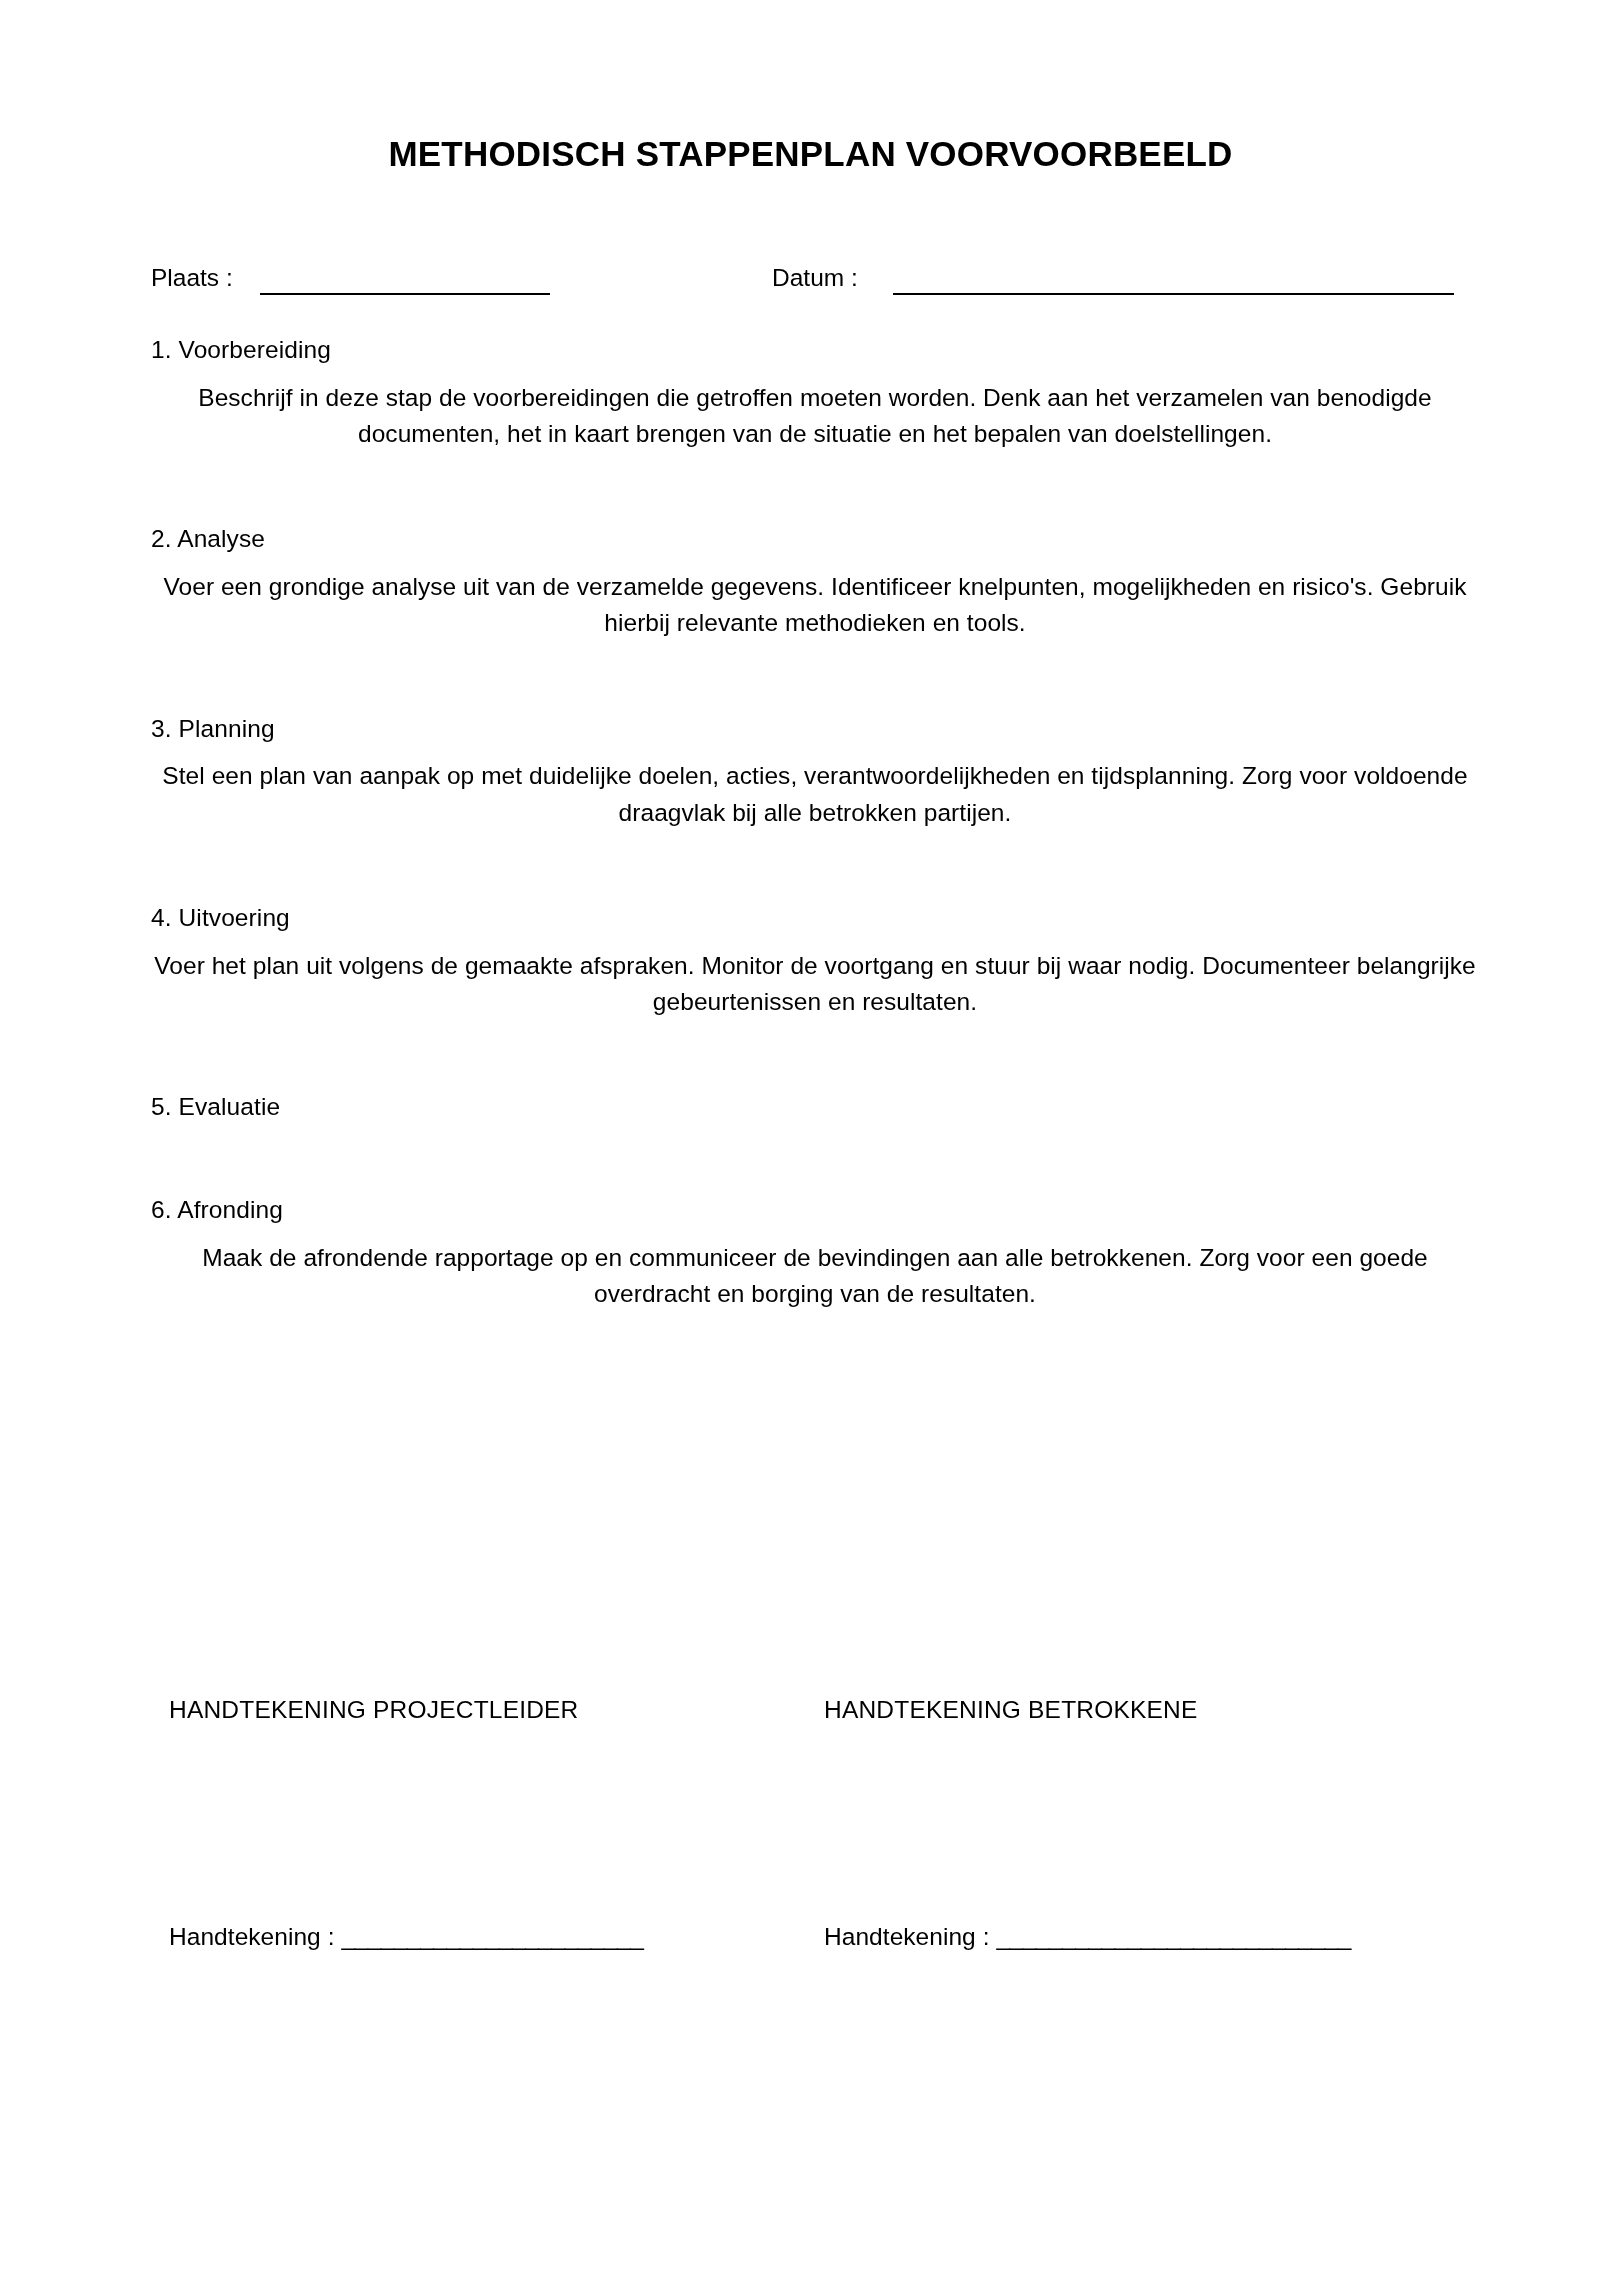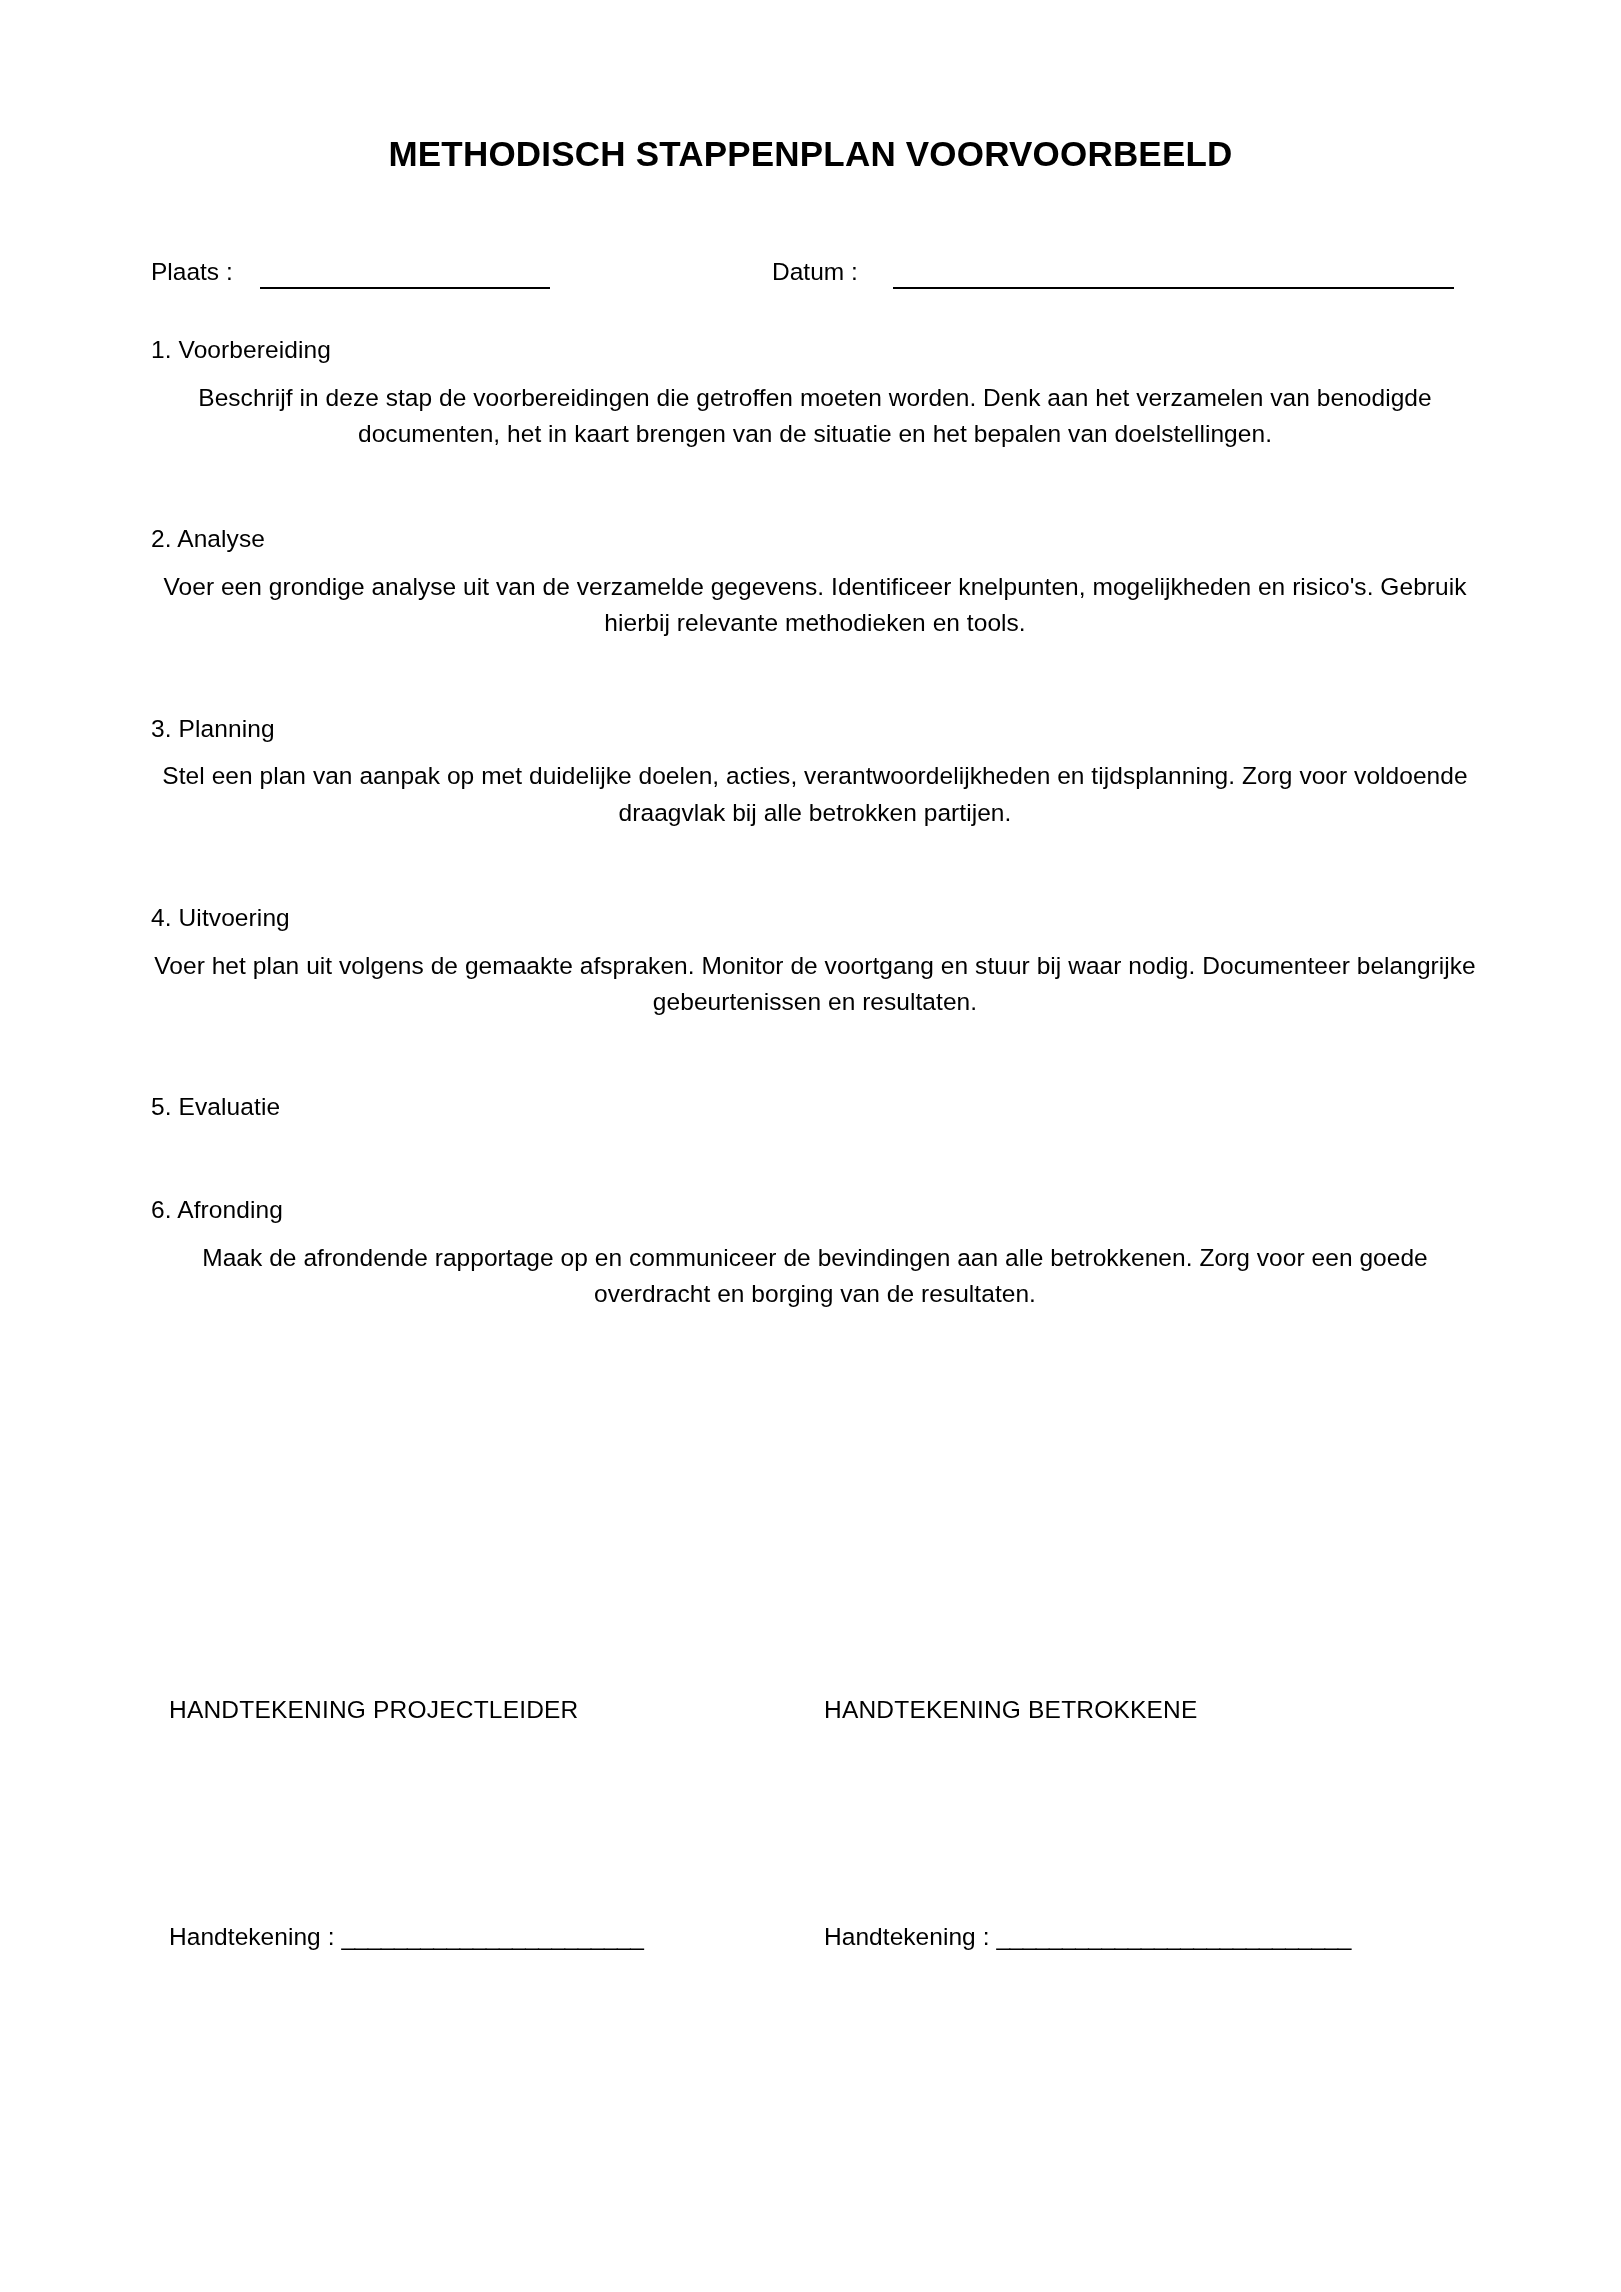--- a/index.html
+++ b/index.html
@@ -40,21 +40,21 @@
   .meta-row {
     position: absolute;
     top: 243px;
     left: 151px;
     width: 1333px;
     height: 45px;
   }
 
   .meta-field {
     position: absolute;
-    top: 4px;
+    top: 10px;
     display: flex;
     align-items: flex-end;
     height: 45px;
   }
 
   .meta-field.place  { left: 0px;   }
   .meta-field.date   { left: 621px; }
 
   .meta-label {
     font-size: 24.5px;

